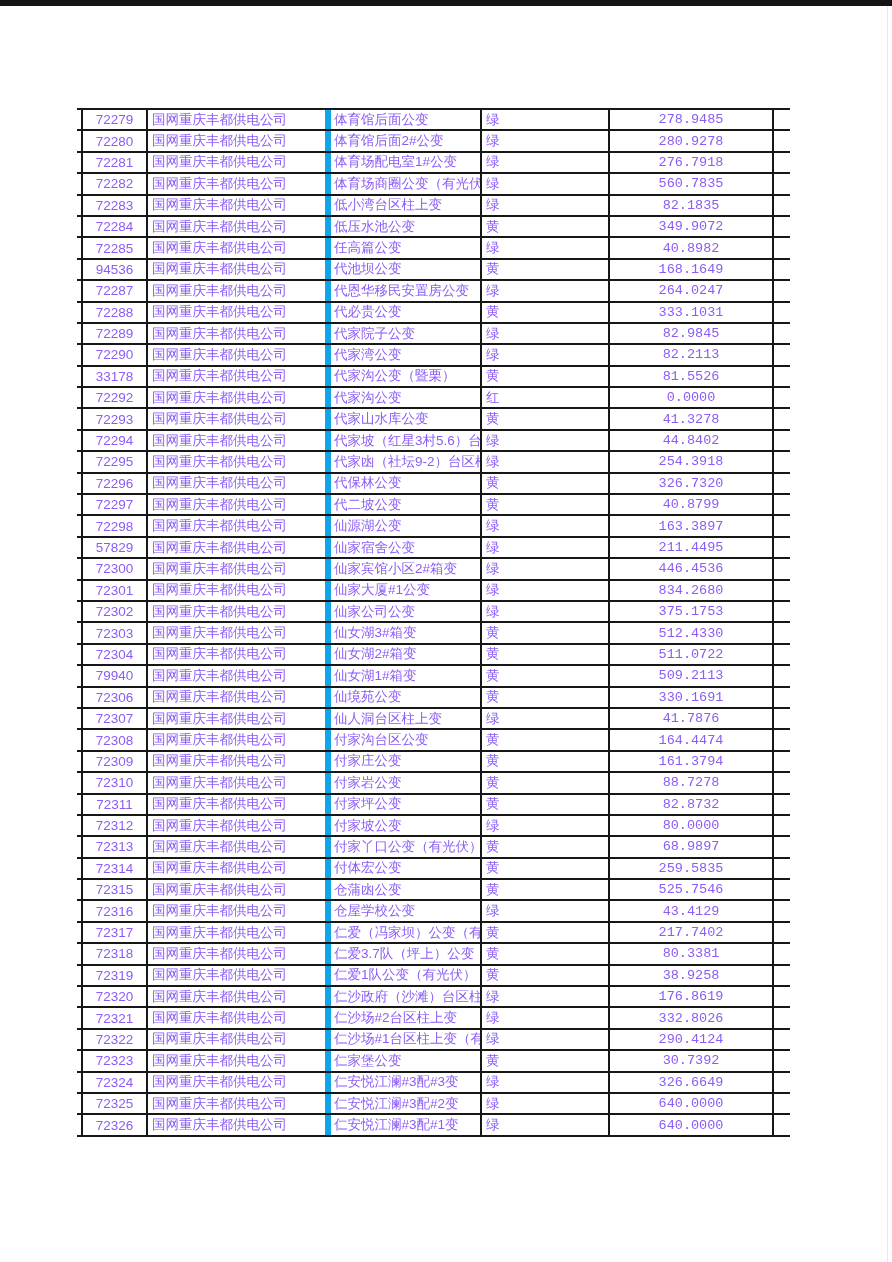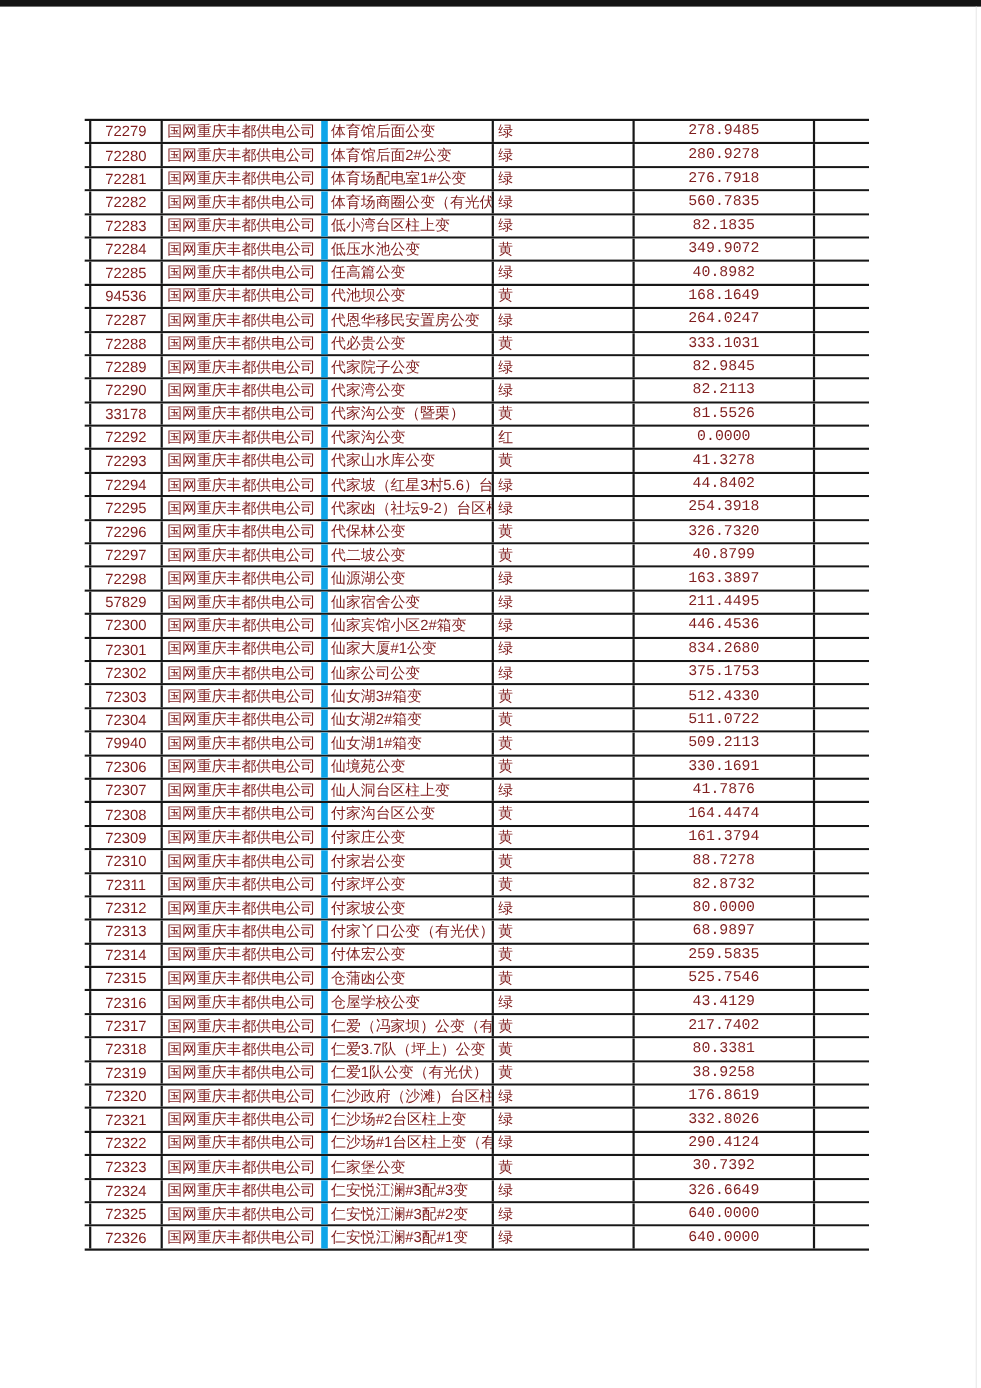--- a/index.html
+++ b/index.html
@@ -23,21 +23,21 @@
     top: 6px; right: 4px;
     width: 1px; height: 1256px;
     background: #e9e9e9;
   }
   .sheet-table {
     position: absolute;
     left: 77px;
     top: 108px;
     width: 713px;
     border-top: 2px solid #171717;
-    color: #7f1d1d;
+    color: #8b5cf6;
     font-size: 13.5px;
   }
   .trow {
     display: flex;
     height: 21.4px;
     box-sizing: border-box;
     border-bottom: 2px solid #171717;
     background: #ffffff;
   }
   .cell {
@@ -48,21 +48,21 @@
     overflow: hidden;
     white-space: nowrap;
   }
   .c-id {
     width: 65px;
     margin-left: 4px;
     border-left: 2px solid #171717;
     justify-content: center;
   }
   .c-company {
-    width: 146px;
+    width: 179px;
     border-left: 2px solid #171717;
     padding-left: 4px;
   }
   .c-name {
     width: 155px;
     border-left: 6px solid #0ea5e9;
     padding-left: 3px;
   }
   .c-status {
     width: 128px;

